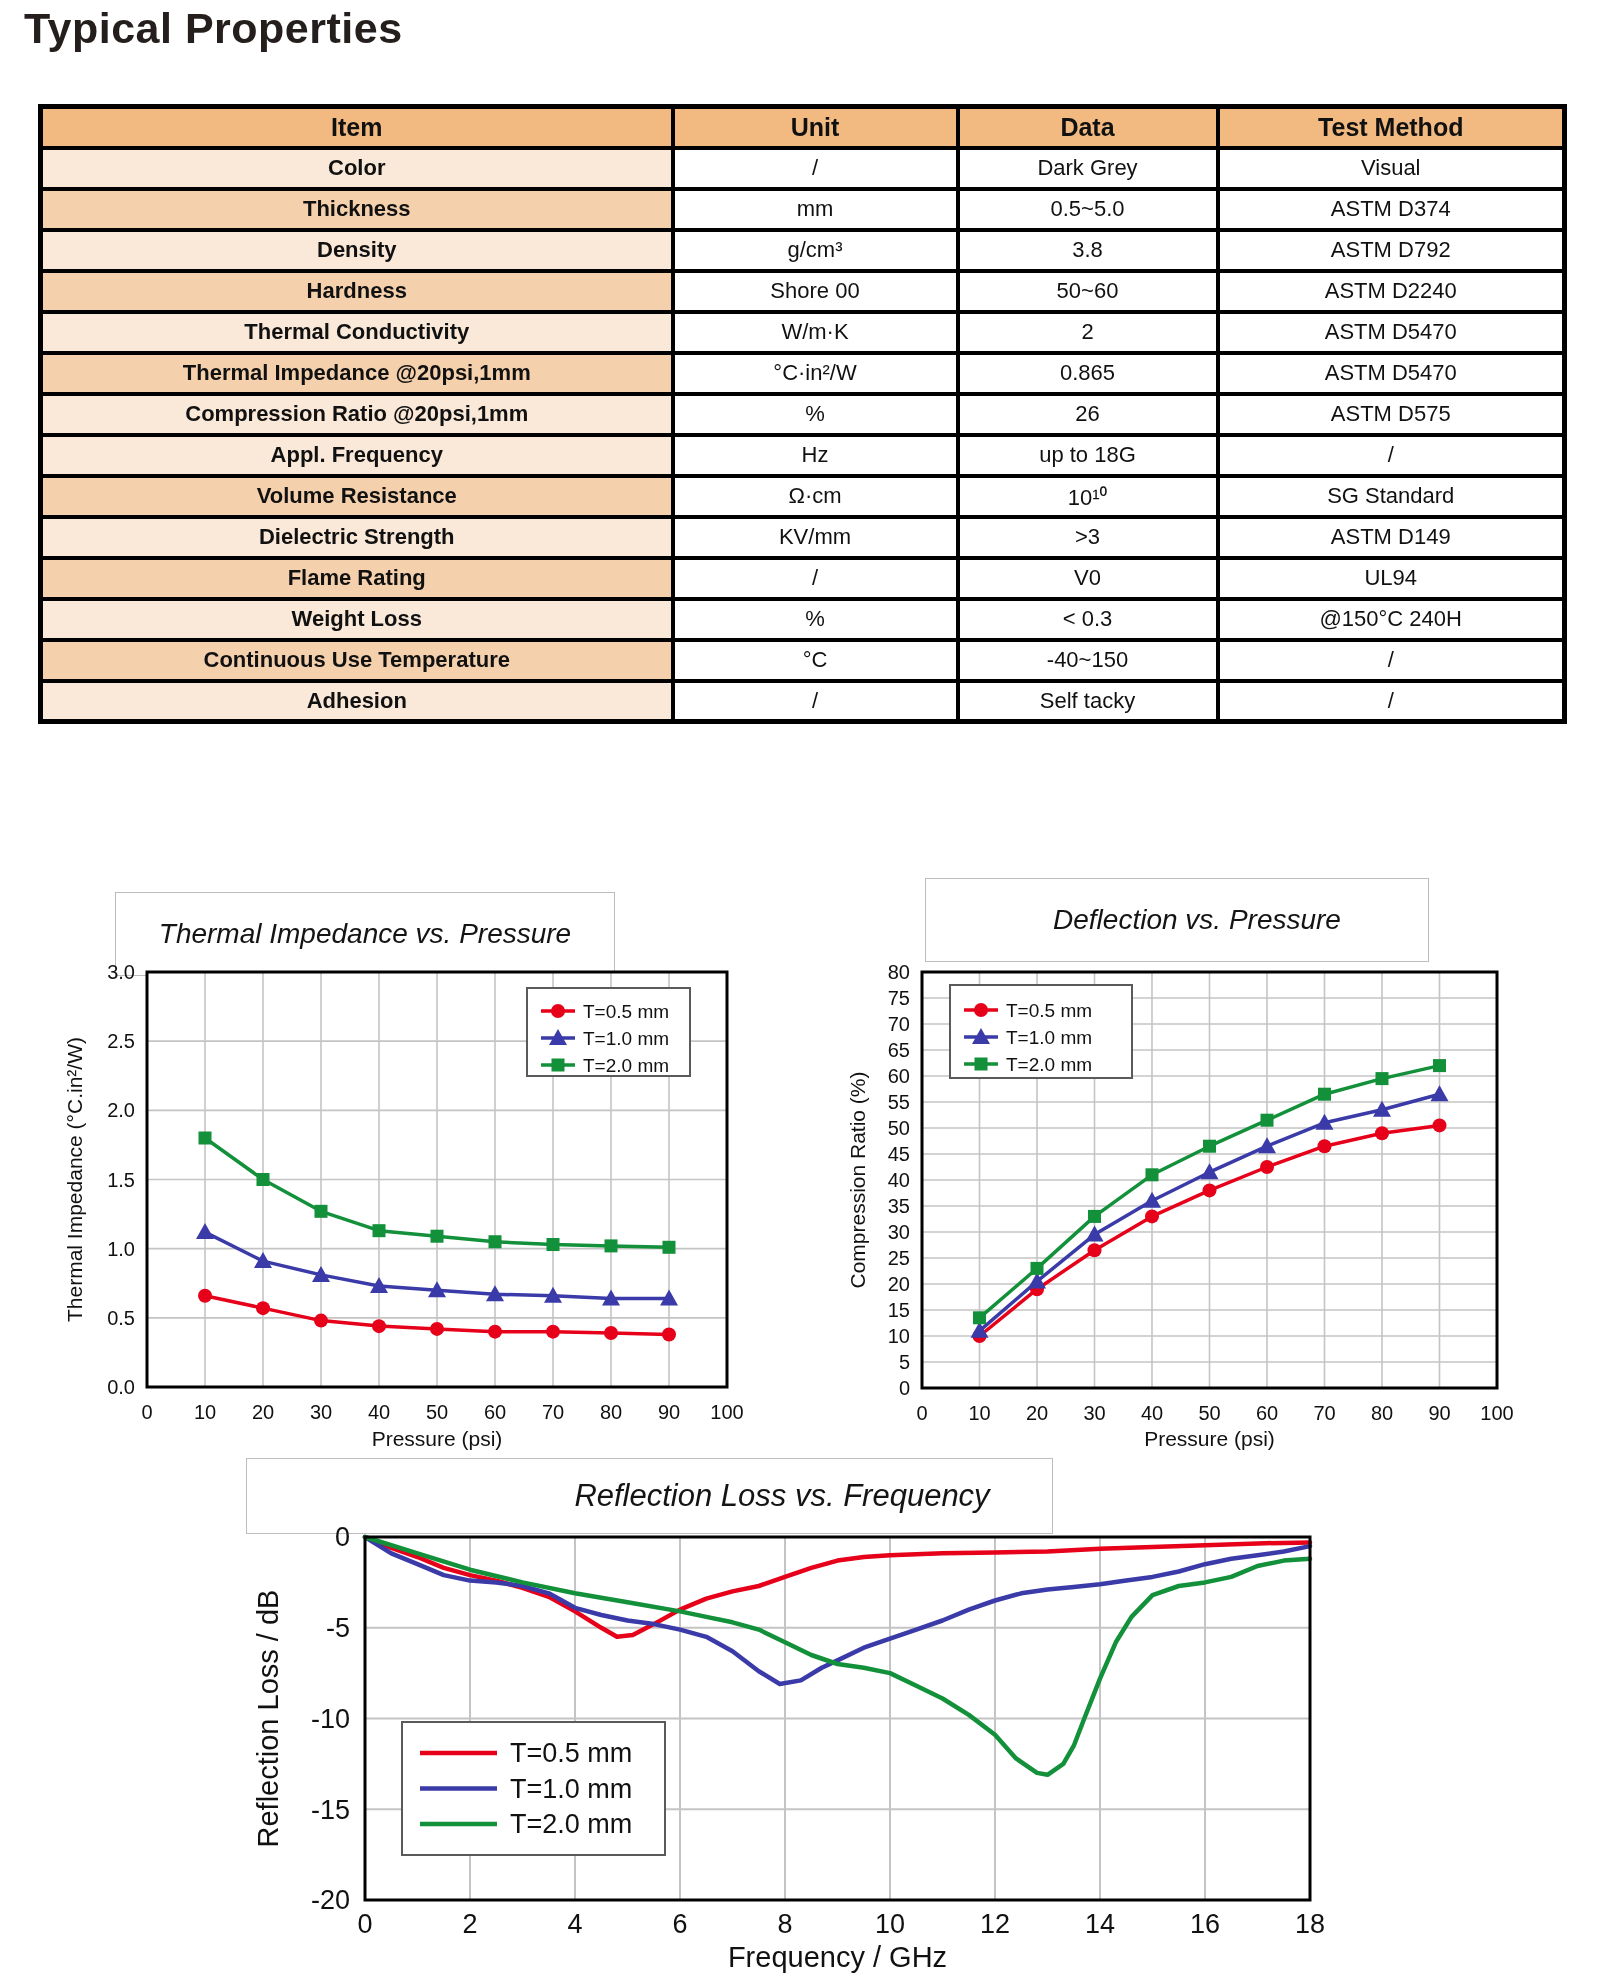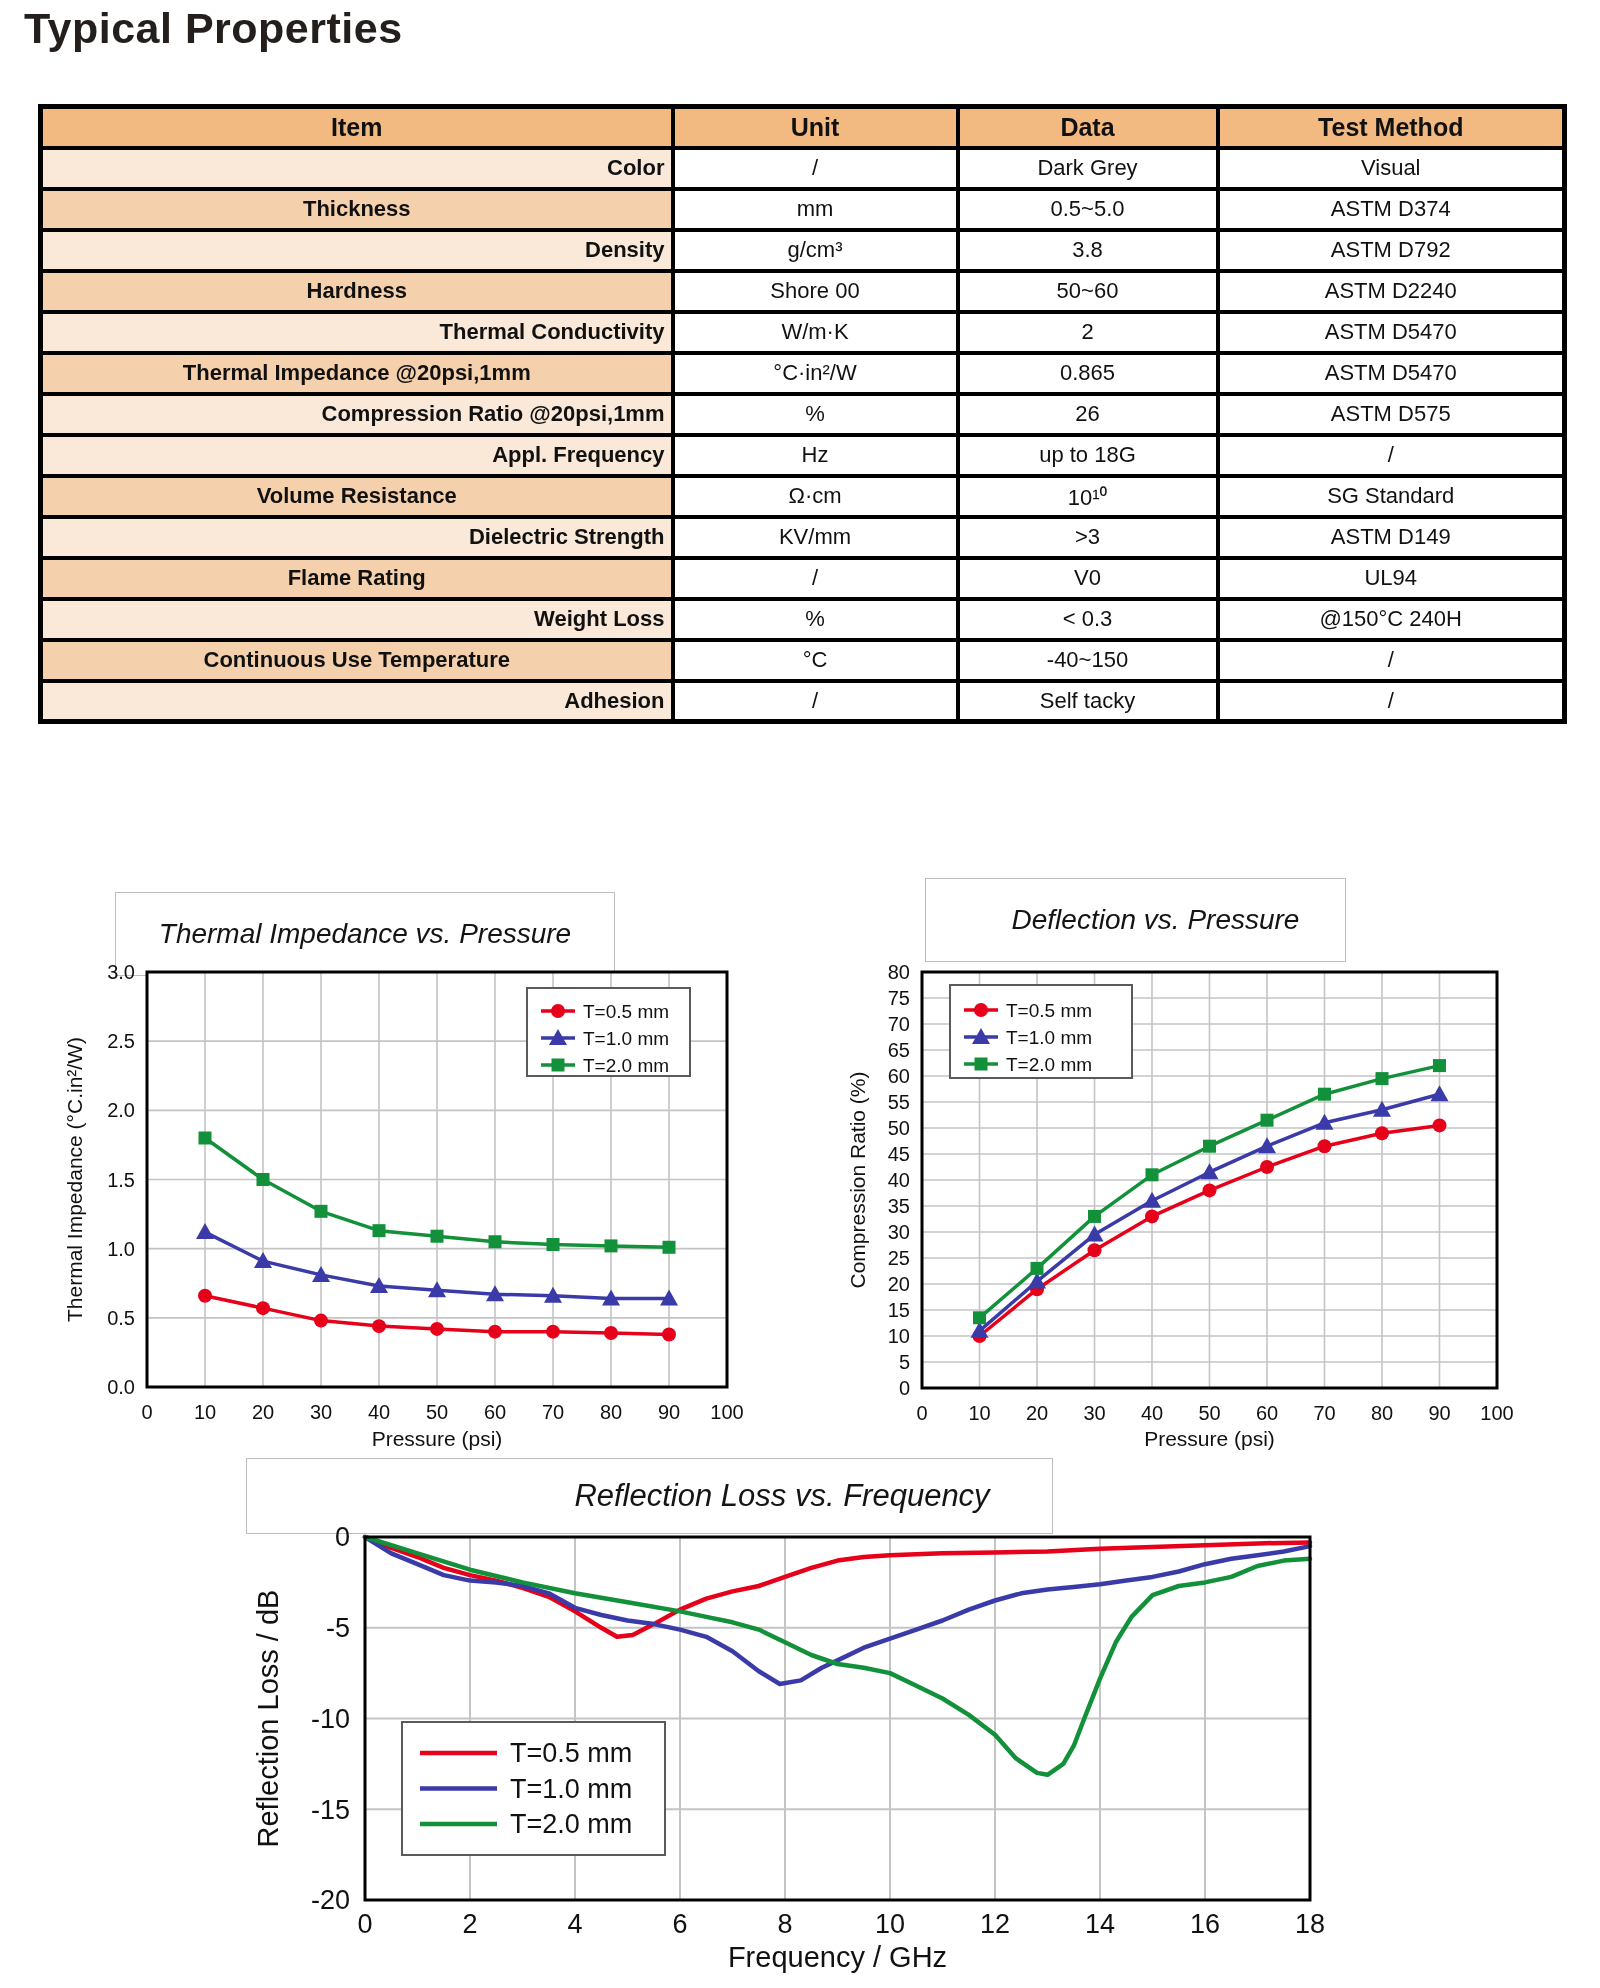--- a/index.html
+++ b/index.html
@@ -3,29 +3,29 @@
 <meta charset="utf-8">
 <style>
   html,body{margin:0;padding:0;background:#fff;}
   body{width:1600px;height:1988px;position:relative;font-family:"Liberation Sans",sans-serif;color:#111;}
   #page-title{position:absolute;left:24px;top:4px;font-size:43px;font-weight:800;color:#241e1c;letter-spacing:0.5px;}
   
   #props-table{position:absolute;left:38px;top:104px;border-collapse:collapse;border:5px solid #000;table-layout:fixed;}
   #props-table td{border:4px solid #000;height:41px;text-align:center;vertical-align:middle;font-size:22px;padding:0 6px;background:#fff;box-sizing:border-box;}
   #props-table td.hdr{background:var(--hdr-bg,#f2ba80);font-weight:bold;font-size:25px;}
   #props-table td.item{font-weight:bold;}
-  #props-table tr.alt-a td.item{background:var(--row-a,#fae8d8);text-align:right;}
+  #props-table tr.alt-a td.item{background:var(--row-a,#fae8d8);}
   #props-table tr.alt-b td.item{background:var(--row-b,#f5d0ac);margin-top:11px;}
   
   .chart{position:absolute;}
   .chart svg{position:absolute;left:0;top:0;}
   .chart-title-box{position:absolute;background:#fff;border:1px solid #bdbdbd;box-sizing:border-box;
     display:flex;align-items:center;justify-content:center;font-style:italic;color:#141414;}
   #chart1-titlebox{left:55px;top:0;width:500px;height:84px;font-size:28px;margin-top:14px;}
-  #chart2-titlebox{left:80px;top:0;width:421px;height:84px;font-size:28px;padding-left:40px;}
+  #chart2-titlebox{left:80px;top:0;width:504px;height:84px;font-size:28px;padding-left:40px;}
   #chart3-titlebox{left:96px;top:3px;width:807px;height:76px;font-size:31px;padding-left:265px;text-align:right;}
   #chart1{left:60px;top:878px;width:700px;height:590px;}
   #chart2{left:845px;top:878px;width:700px;height:590px;}
   #chart3{left:150px;top:1455px;width:1270px;height:533px;}
 </style>
 </head>
 <body>
 
 <div id="page-title">Typical Properties</div>
 

